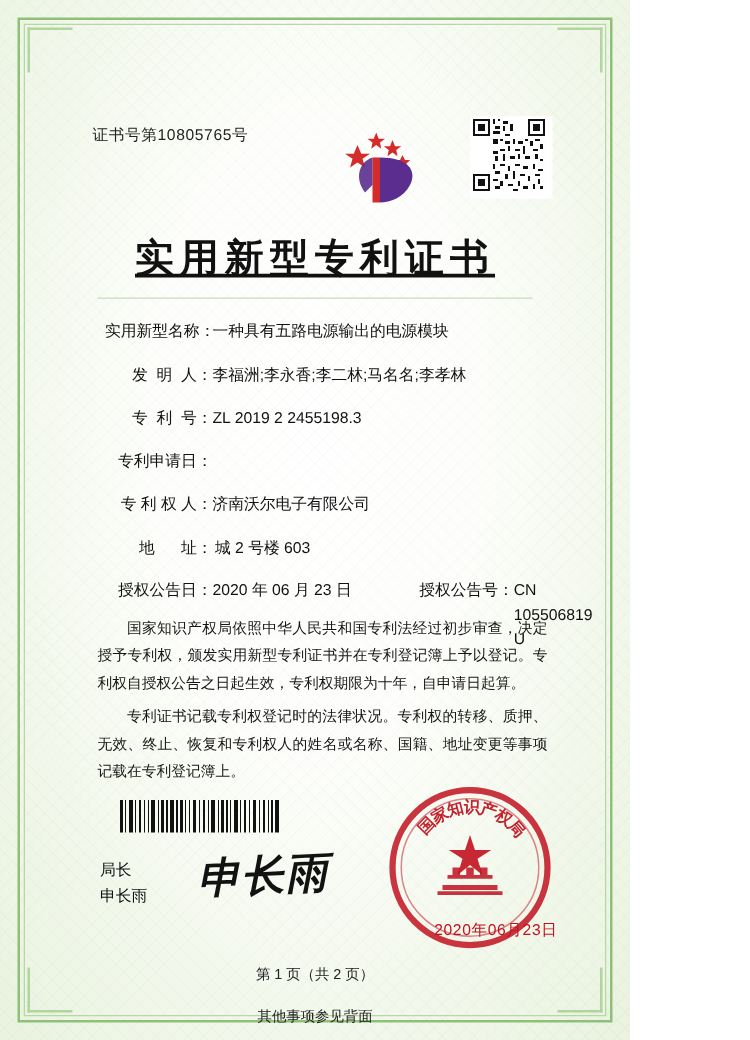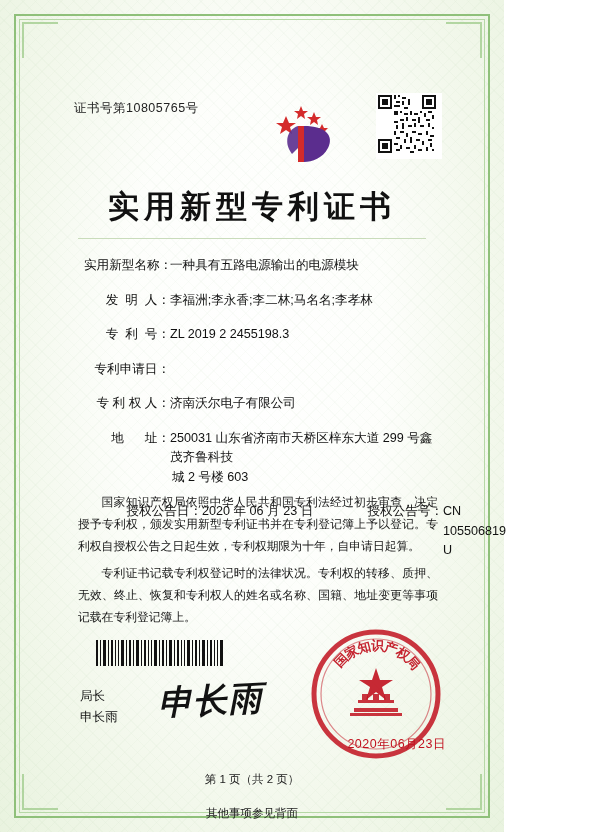--- a/index.html
+++ b/index.html
@@ -83,20 +83,21 @@
 
   #title {
     position: absolute;
     left: 0; right: 0; top: 186px;
     text-align: center;
     font-family: "DejaVu Sans", "Liberation Sans", sans-serif;
     font-weight: bold;
     font-size: 31px;
     letter-spacing: 5px;
     color: #111;
+    text-decoration: underline;
   }
 
   #divider {
     position: absolute;
     left: 78px; right: 78px; top: 238px;
     height: 1px;
     background: #c9dcbb;
   }
 
   
@@ -125,21 +126,21 @@
   }
   .field-value .sub-line {
     display: block;
     padding-left: 2px;
   }
   .row-dual {
     display: flex;
     align-items: flex-start;
     margin-bottom: 15px;
   }
-  .dual-left { flex: 0 0 245px; display: flex; margin-left: 32px; }
+  .dual-left { flex: 0 0 245px; display: flex; }
   .dual-right { flex: 1 1 auto; display: flex; }
   .dual-right .field-label { width: 82px; }
 
   
   #paragraphs {
     position: absolute;
     left: 78px; right: 66px; top: 492px;
     font-size: 11.8px;
     line-height: 1.85;
     text-align: justify;
@@ -338,21 +339,20 @@
     </div>
 
     <div class="field-row">
       <span class="field-label">专 利 权 人：</span>
       <span class="field-value">济南沃尔电子有限公司</span>
     </div>
 
     <div class="field-row">
       <span class="field-label">地      址：</span>
       <span class="field-value">
-        <span>250031 山东省济南市天桥区梓东大道 299 号鑫茂齐鲁科技</span>
         <span class="sub-line">城 2 号楼 603</span>
       </span>
     </div>
 
     <div class="row-dual">
       <span class="dual-left">
         <span class="field-label">授权公告日：</span>
         <span class="field-value">2020 年 06 月 23 日</span>
       </span>
       <span class="dual-right">

